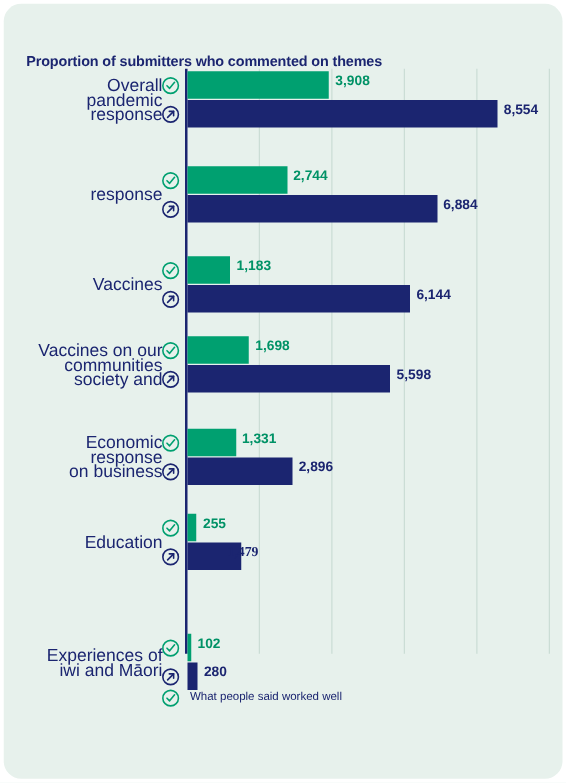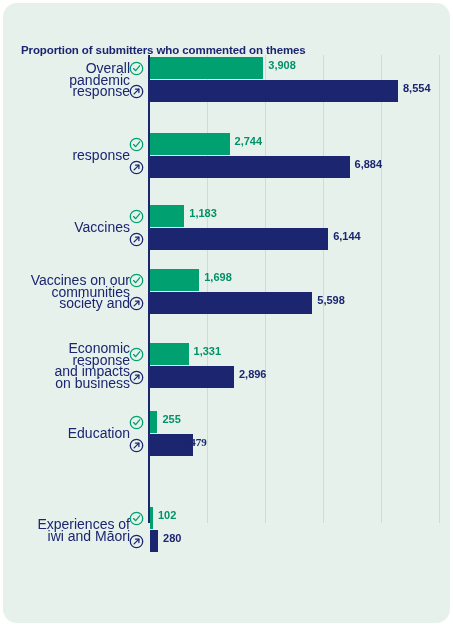--- a/index.html
+++ b/index.html
@@ -231,21 +231,20 @@
               </svg></div>
           </div>
           <div class="bar pos" style="width: 49.2289px;"></div>
           <div class="bar-value pos" style="left: 201.229px;">1,698</div>
           <div class="bar neg" style="width: 162.299px;"></div>
           <div class="bar-value neg" style="left: 314.299px;">5,598</div>
         </div>
         <div class="group" style="top: 288px;">
           <div class="cat-label">
             <div>Economic response</div>
-            <div>and impacts</div>
             <div>on business</div>
           </div>
           <div class="icon-col">
             <div class="icon check"><svg viewBox="0 0 20 20" width="15" height="15">
                 <circle cx="10" cy="10" r="8.3" fill="none" stroke="#00a070" stroke-width="1.7"></circle>
                 <path d="M6.1 10.1 L8.9 12.9 L14.2 6.4" fill="none" stroke="#00a070" stroke-width="1.7" stroke-linecap="round" stroke-linejoin="round"></path>
               </svg></div>
             <div class="icon arrow"><svg viewBox="0 0 20 20" width="15" height="15">
                 <circle cx="10" cy="10" r="8.3" fill="none" stroke="#1b2570" stroke-width="1.7"></circle>
                 <path d="M6.8 13.2 L13.2 6.8" fill="none" stroke="#1b2570" stroke-width="1.7" stroke-linecap="round"></path>
@@ -295,15 +294,22 @@
           </div>
           <div class="bar pos" style="width: 3px;"></div>
           <div class="bar-value pos" style="left: 155px;">102</div>
           <div class="bar neg" style="width: 8.11784px;"></div>
           <div class="bar-value neg" style="left: 160.118px;">280</div>
         </div>
       </div>
   </div>
 
   <div id="legend">
+      <div class="legend-row">
+        <div class="legend-icon"><svg viewBox="0 0 20 20" width="15" height="15">
+            <circle cx="10" cy="10" r="8.3" fill="none" stroke="#00a070" stroke-width="1.7"></circle>
+            <path d="M6.1 10.1 L8.9 12.9 L14.2 6.4" fill="none" stroke="#00a070" stroke-width="1.7" stroke-linecap="round" stroke-linejoin="round"></path>
+          </svg></div>
+        <div class="legend-text">What people said worked well</div>
+      </div>
     </div>
 
 </div>
 
 </body></html>

